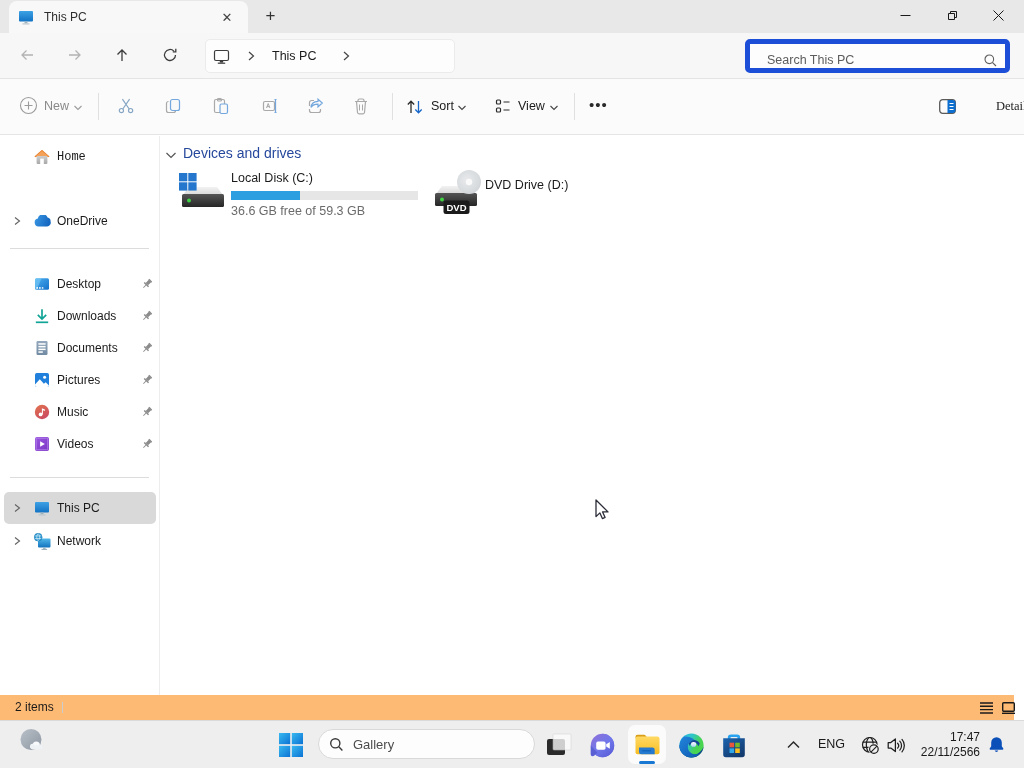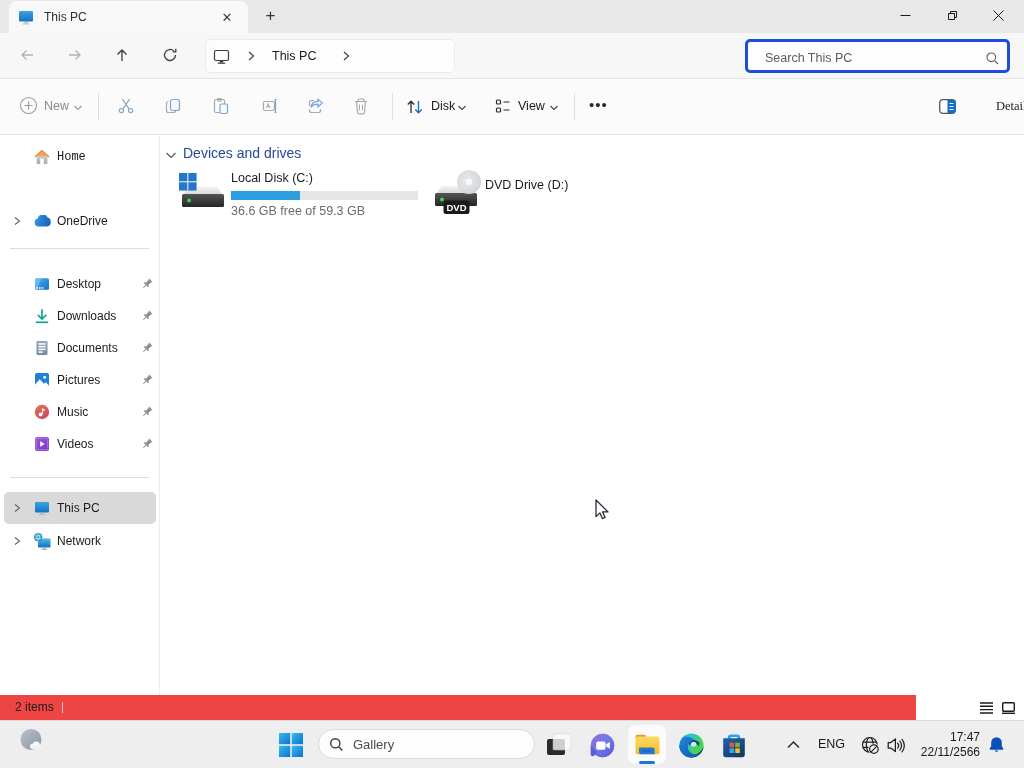--- a/index.html
+++ b/index.html
@@ -15,21 +15,21 @@
 #newtab { position:absolute; left:258px; top:4px; width:25px; height:25px; color:#333; font-size:17px; font-weight:400; text-align:center; line-height:24px; }
 .wbtn { position:absolute; top:0; width:46px; height:31px; display:flex; align-items:center; justify-content:center; color:#1a1a1a; }
 
 #addrbar { position:absolute; left:0; top:33px; width:1024px; height:46px; background:#f7f7f7; border-bottom:1px solid #e4e4e4; }
 .navbtn { position:absolute; top:14px; }
 #crumb { position:absolute; left:205px; top:6px; width:250px; height:34px; background:#fdfdfd; border:1px solid #ebebeb; border-radius:5px; }
 #crumb .c-ico { position:absolute; left:7px; top:8px; }
 #crumb .cv1 { position:absolute; left:39px; top:10px; }
 #crumb .clabel { position:absolute; left:66px; top:9px; font-size:12.5px; color:#1b1b1b; }
 #crumb .cv2 { position:absolute; left:134px; top:10px; }
-#searchbox { position:absolute; left:745px; top:6px; width:265px; height:34px; background:#fdfdfd; border:3px solid #1d4ed8; border-radius:5px; }
+#searchbox { position:absolute; left:745px; top:6px; width:265px; height:34px; background:#fdfdfd; border:5px solid #1d4ed8; border-radius:5px; }
 #searchbox .slabel { position:absolute; left:17px; top:9px; font-size:12.5px; color:#5d5d5d; }
 #searchbox .sico { position:absolute; right:7px; top:9px; }
 
 #toolbar { position:absolute; left:0; top:79px; width:1024px; height:56px; background:#fbfbfb; border-bottom:1px solid #e5e5e5; }
 .tbsep { position:absolute; top:14px; width:1px; height:27px; background:#e0e0e0; }
 .tbico { position:absolute; top:18px; }
 #toolbar .txt { position:absolute; font-size:12.5px; color:#1b1b1b; top:20px; }
 
 #main { position:absolute; left:0; top:136px; width:1024px; height:559px; background:#fff; }
 #sidebar { position:absolute; left:0; top:0; width:160px; height:559px; border-right:1px solid #ededed; }
@@ -43,21 +43,21 @@
 
 #grouphdr { position:absolute; left:164px; top:9px; font-size:14px; color:#26489c; }
 #grouphdr .gchev { position:absolute; left:0px; top:3px; }
 #grouphdr .glab { position:absolute; left:19px; top:0; width:300px; }
 .tile { position:absolute; top:30px; width:252px; height:54px; }
 .dtitle { position:absolute; font-size:12.5px; color:#1b1b1b; }
 .dsub { position:absolute; font-size:12.5px; color:#6b6b6b; }
 #pbar { position:absolute; left:59px; top:25px; width:187px; height:9px; background:#e6e6e6; }
 #pfill { position:absolute; left:0; top:0; width:69px; height:9px; background:#2b9fe0; }
 
-#statusbar { position:absolute; left:0; top:695px; width:916px; height:25px; background:#ef4444; }
+#statusbar { position:absolute; left:0; top:695px; width:1014px; height:25px; background:#fdba74; }
 #statusbar .cnt { position:absolute; left:15px; top:5px; font-size:12px; color:#1b1b1b; }
 #statusbar .vsep { position:absolute; left:62px; top:7px; width:1px; height:11px; background:#cccccc; }
 
 #taskbar { position:absolute; left:0; top:720px; width:1024px; height:48px; background:#eeeeef; border-top:1px solid #dadada; }
 #tsearch { position:absolute; left:318px; top:8px; width:217px; height:30px; background:#fdfdfd; border:1px solid #d9d9d9; border-radius:16px; }
 #tsearch .tslab { position:absolute; left:34px; top:7px; font-size:13px; color:#4c4c4c; }
 #explbtn { position:absolute; left:628px; top:4px; width:38px; height:39px; background:#fbfbfb; border-radius:7px; }
 #explind { position:absolute; left:639px; top:40px; width:16px; height:3px; border-radius:2px; background:#1777d2; }
 .trayt { position:absolute; font-size:12px; color:#1a1a1a; text-align:right; }
 </style>
@@ -190,21 +190,21 @@
         <path d="M3 4.5 h12 M6 4.5 v-1 a1.5 1.5 0 0 1 1.5 -1.5 h3 a1.5 1.5 0 0 1 1.5 1.5 v1 M4.5 4.5 l1 11 a1.5 1.5 0 0 0 1.5 1.3 h4 a1.5 1.5 0 0 0 1.5 -1.3 l1 -11"></path>
         <path d="M7.5 7.5 v6 M10.5 7.5 v6" stroke-width="1"></path>
       </g>
     </svg>
   <div class="tbsep" style="left:392px;"></div>
 
   <svg class="tbico" style="left:405px; top:19px;" width="20" height="18" viewBox="0 0 20 18">
       <path d="M6 15 V3.5 M2.8 6.5 L6 3.2 l3.2 3.3" fill="none" stroke="#2b2b2b" stroke-width="1.3"></path>
       <path d="M13.5 3 V14.5 M10.3 11.5 L13.5 14.8 l3.2 -3.3" fill="none" stroke="#1667c9" stroke-width="1.3"></path>
     </svg>
-  <span class="txt" style="left:431px;">Disk</span>
+  <span class="txt" style="left:431px;">Sort</span>
   <svg class="tbico" style="left:457px; top:24px;" width="10" height="10" viewBox="0 0 10 10">
       <path d="M1.5 3 L5 6.5 L8.5 3" fill="none" stroke="#454545" stroke-width="1.1"></path>
     </svg>
 
   <svg class="tbico" style="left:494px;" width="18" height="18" viewBox="0 0 18 18">
       <g fill="none" stroke="#2b2b2b" stroke-width="1.2">
         <rect x="2.5" y="3" width="4" height="4" rx="1"></rect>
         <rect x="2.5" y="11" width="4" height="4" rx="1"></rect>
         <path d="M9.5 5 h6 M9.5 13 h6"></path>
       </g>

